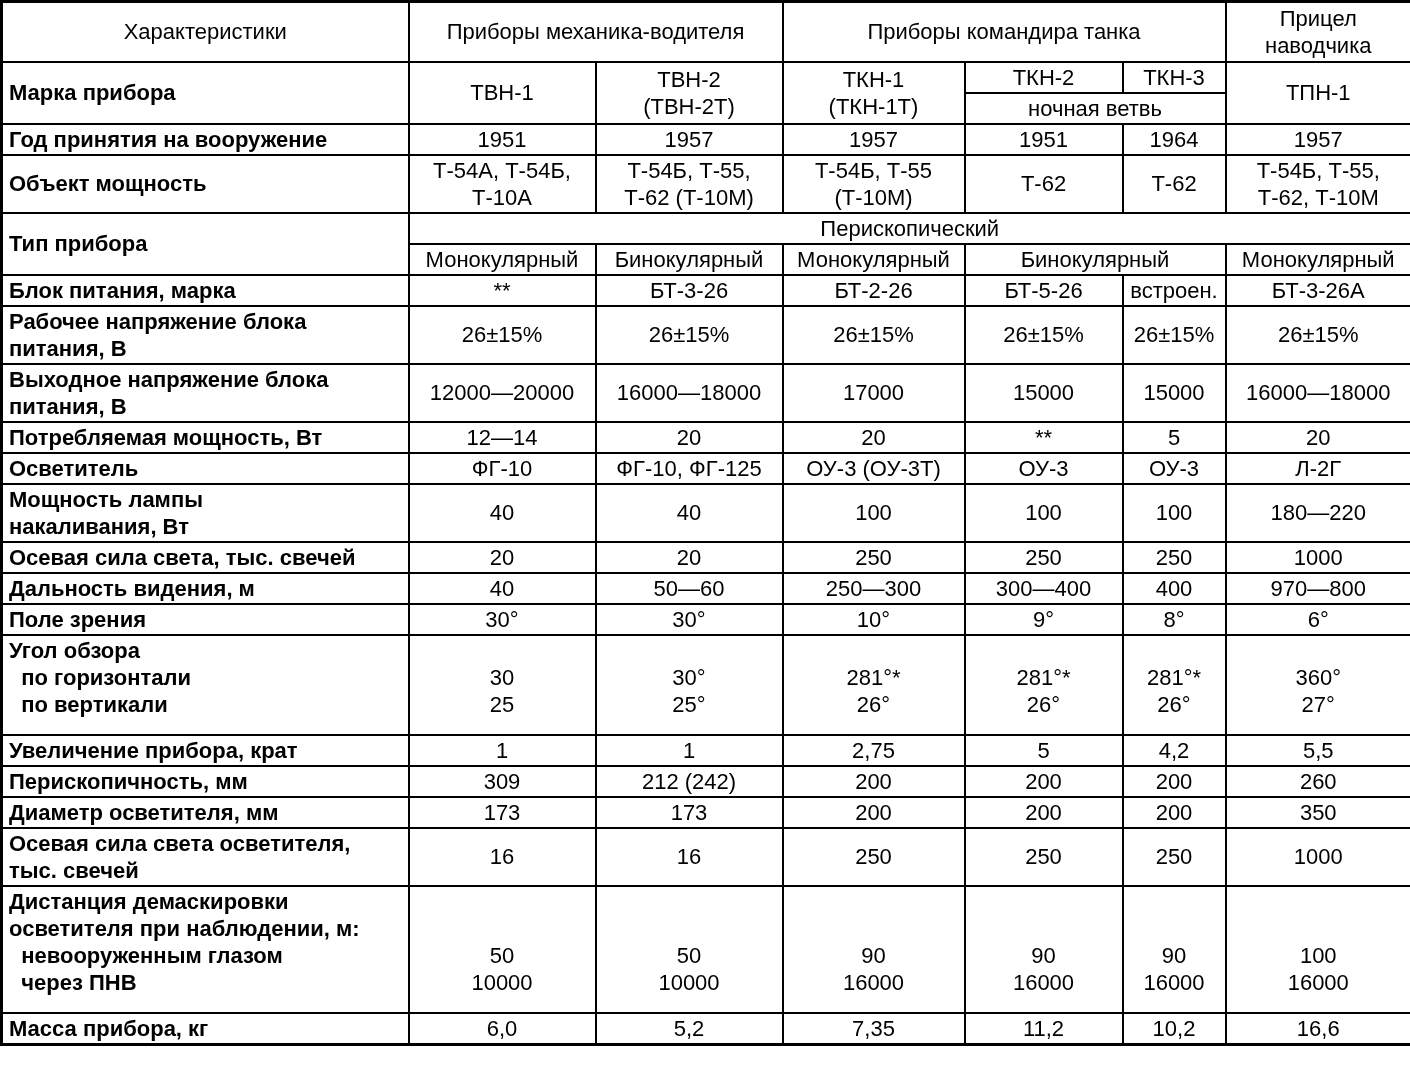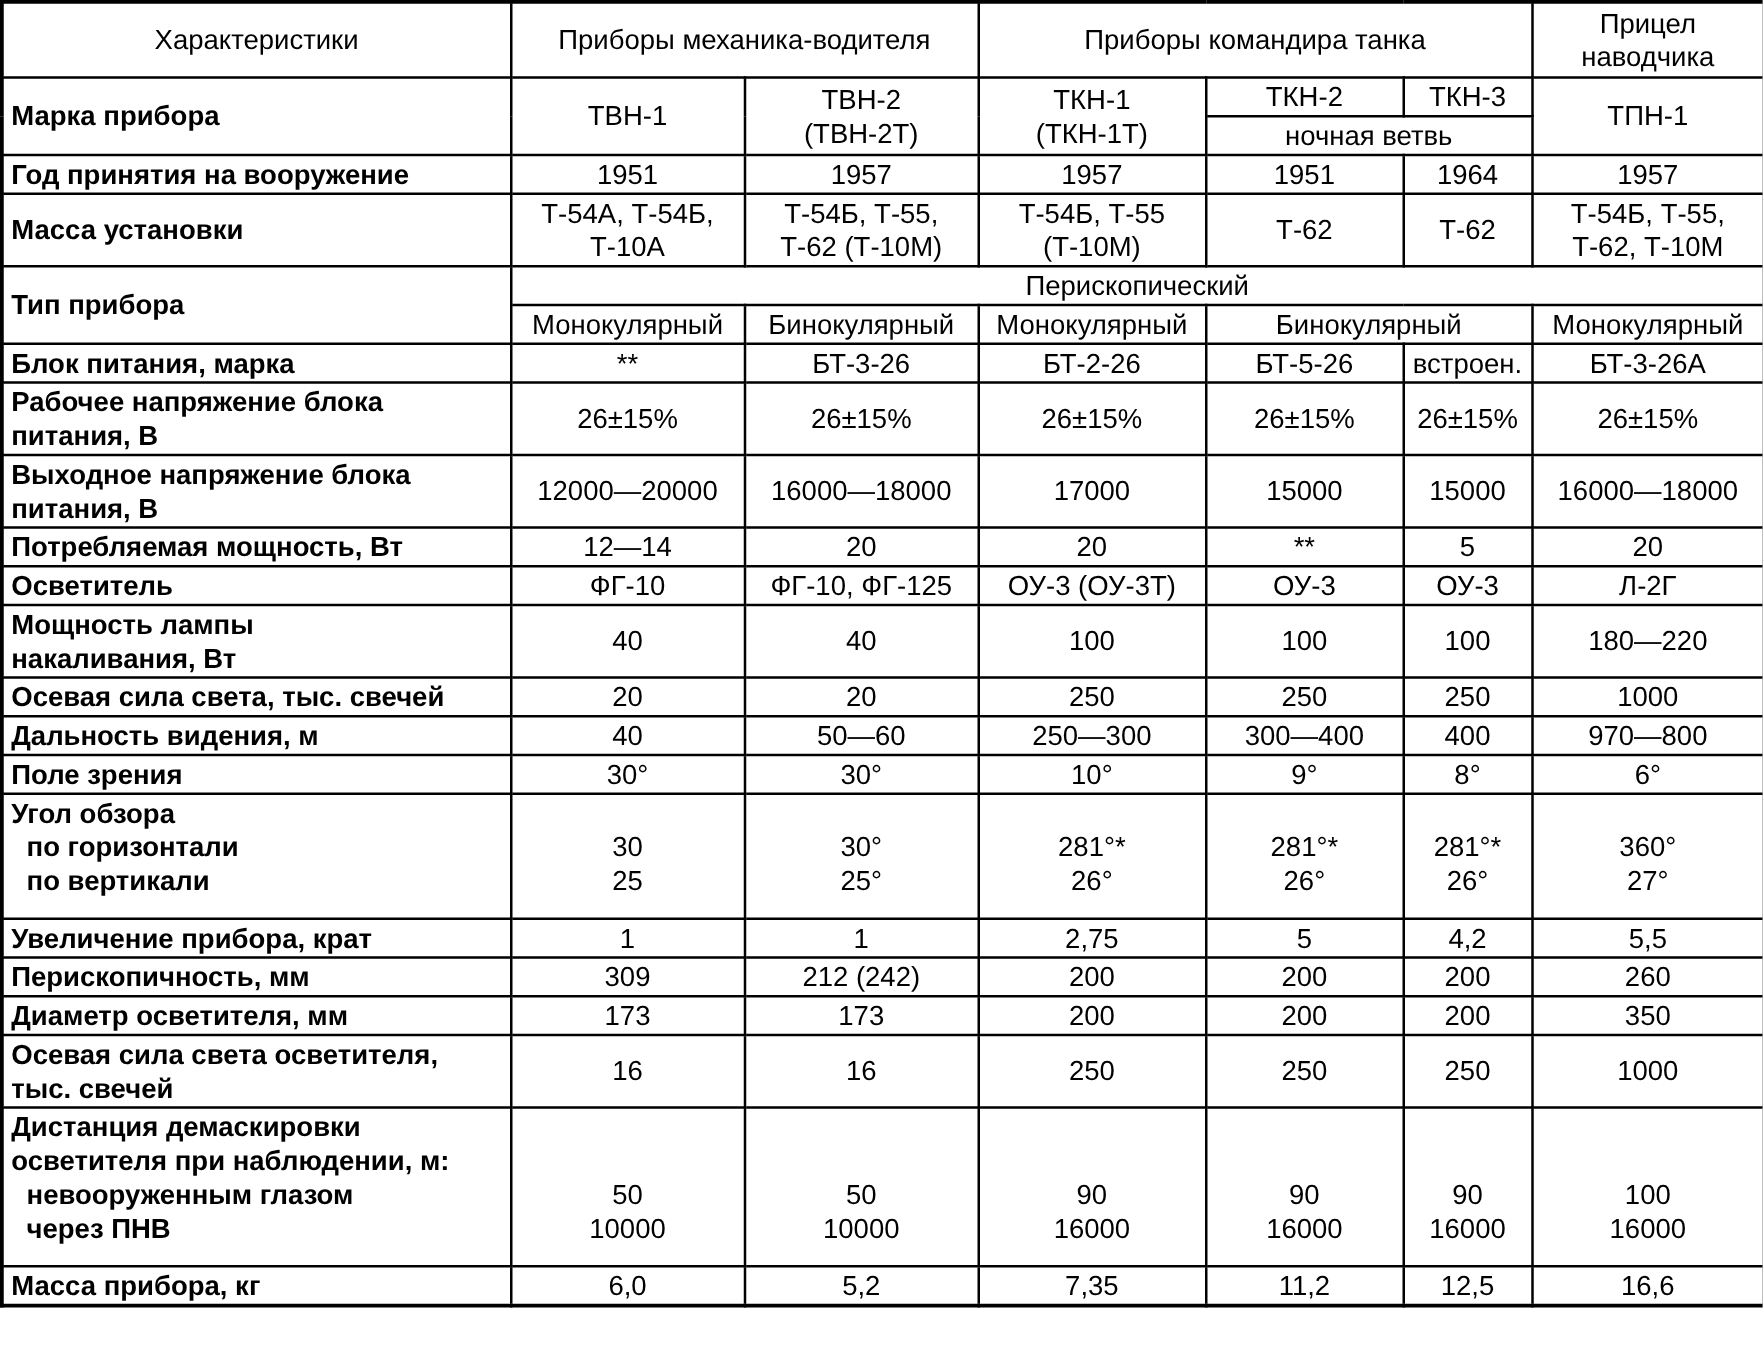--- a/index.html
+++ b/index.html
@@ -86,21 +86,21 @@
     <td class="lbl">Год принятия на вооружение</td>
     <td class="val">1951</td>
     <td class="val">1957</td>
     <td class="val">1957</td>
     <td class="val">1951</td>
     <td class="val">1964</td>
     <td class="val">1957</td>
   </tr>
 
   <tr style="height:56px">
-    <td class="lbl">Масса установки</td>
+    <td class="lbl">Объект мощность</td>
     <td class="val">Т-54А, Т-54Б,
 Т-10А</td>
     <td class="val">Т-54Б, Т-55,
 Т-62 (Т-10М)</td>
     <td class="val">Т-54Б, Т-55
 (Т-10М)</td>
     <td class="val">Т-62</td>
     <td class="val">Т-62</td>
     <td class="val">Т-54Б, Т-55,
 Т-62, Т-10М</td>
@@ -288,20 +288,20 @@
     <td class="val">100
 16000</td>
   </tr>
 
   <tr style="height:28px">
     <td class="lbl">Масса прибора, кг</td>
     <td class="val">6,0</td>
     <td class="val">5,2</td>
     <td class="val">7,35</td>
     <td class="val">11,2</td>
-    <td class="val">12,5</td>
+    <td class="val">10,2</td>
     <td class="val">16,6</td>
   </tr>
 </tbody>
   </table>
 
 <div class="footnotes">
 </div>
 
 </body></html>

